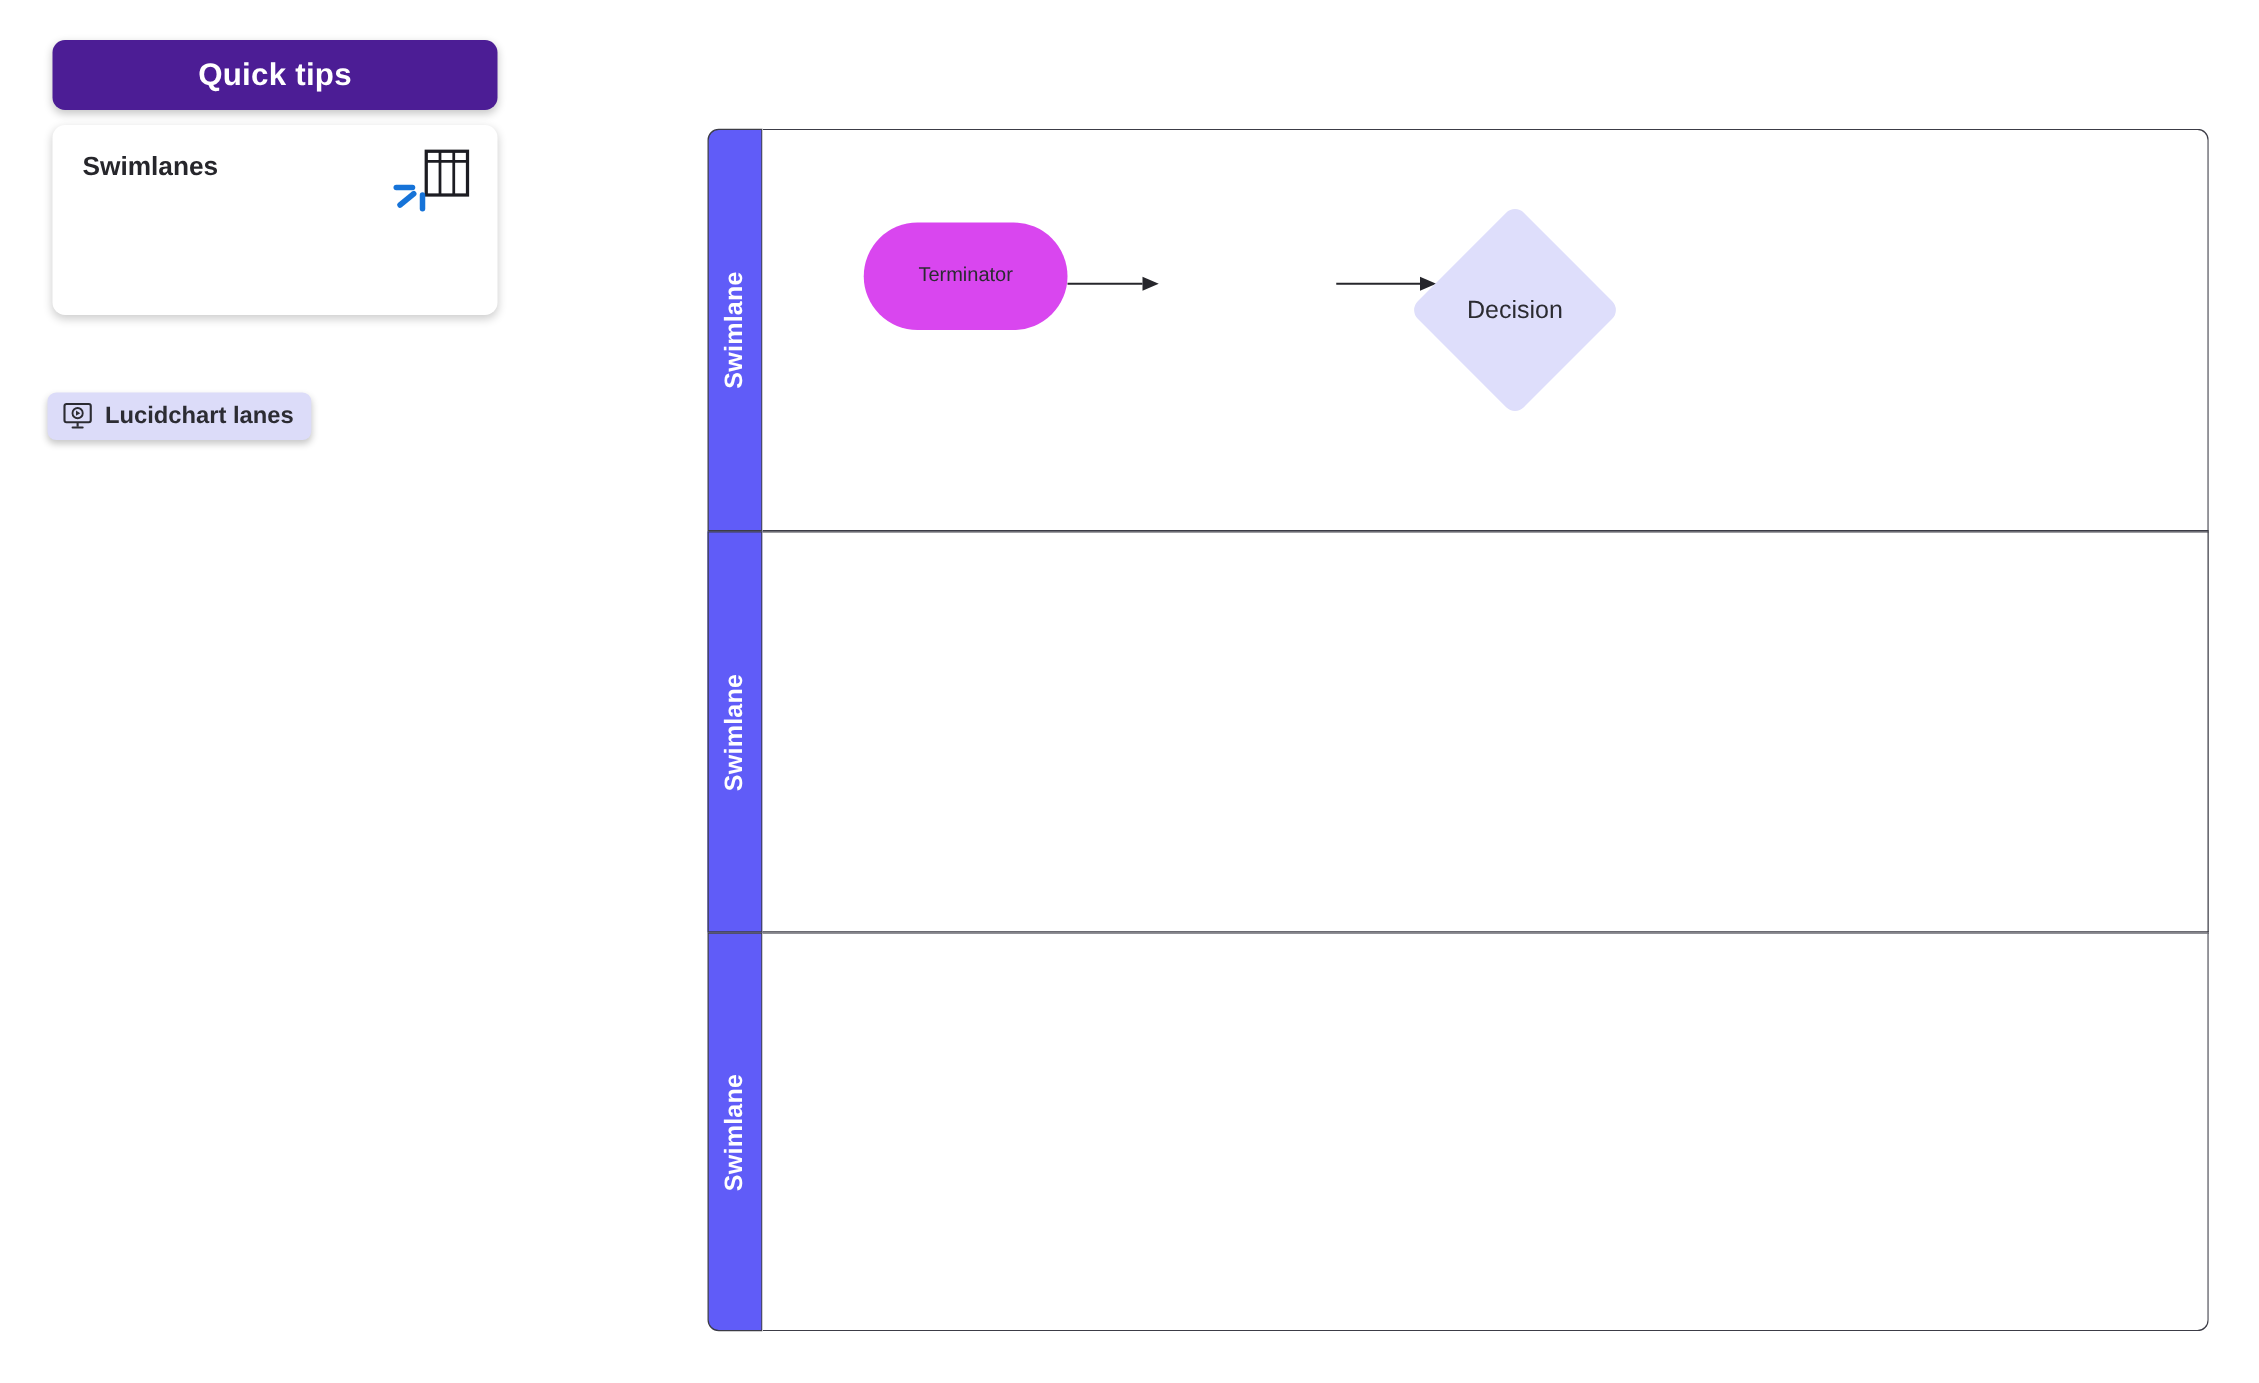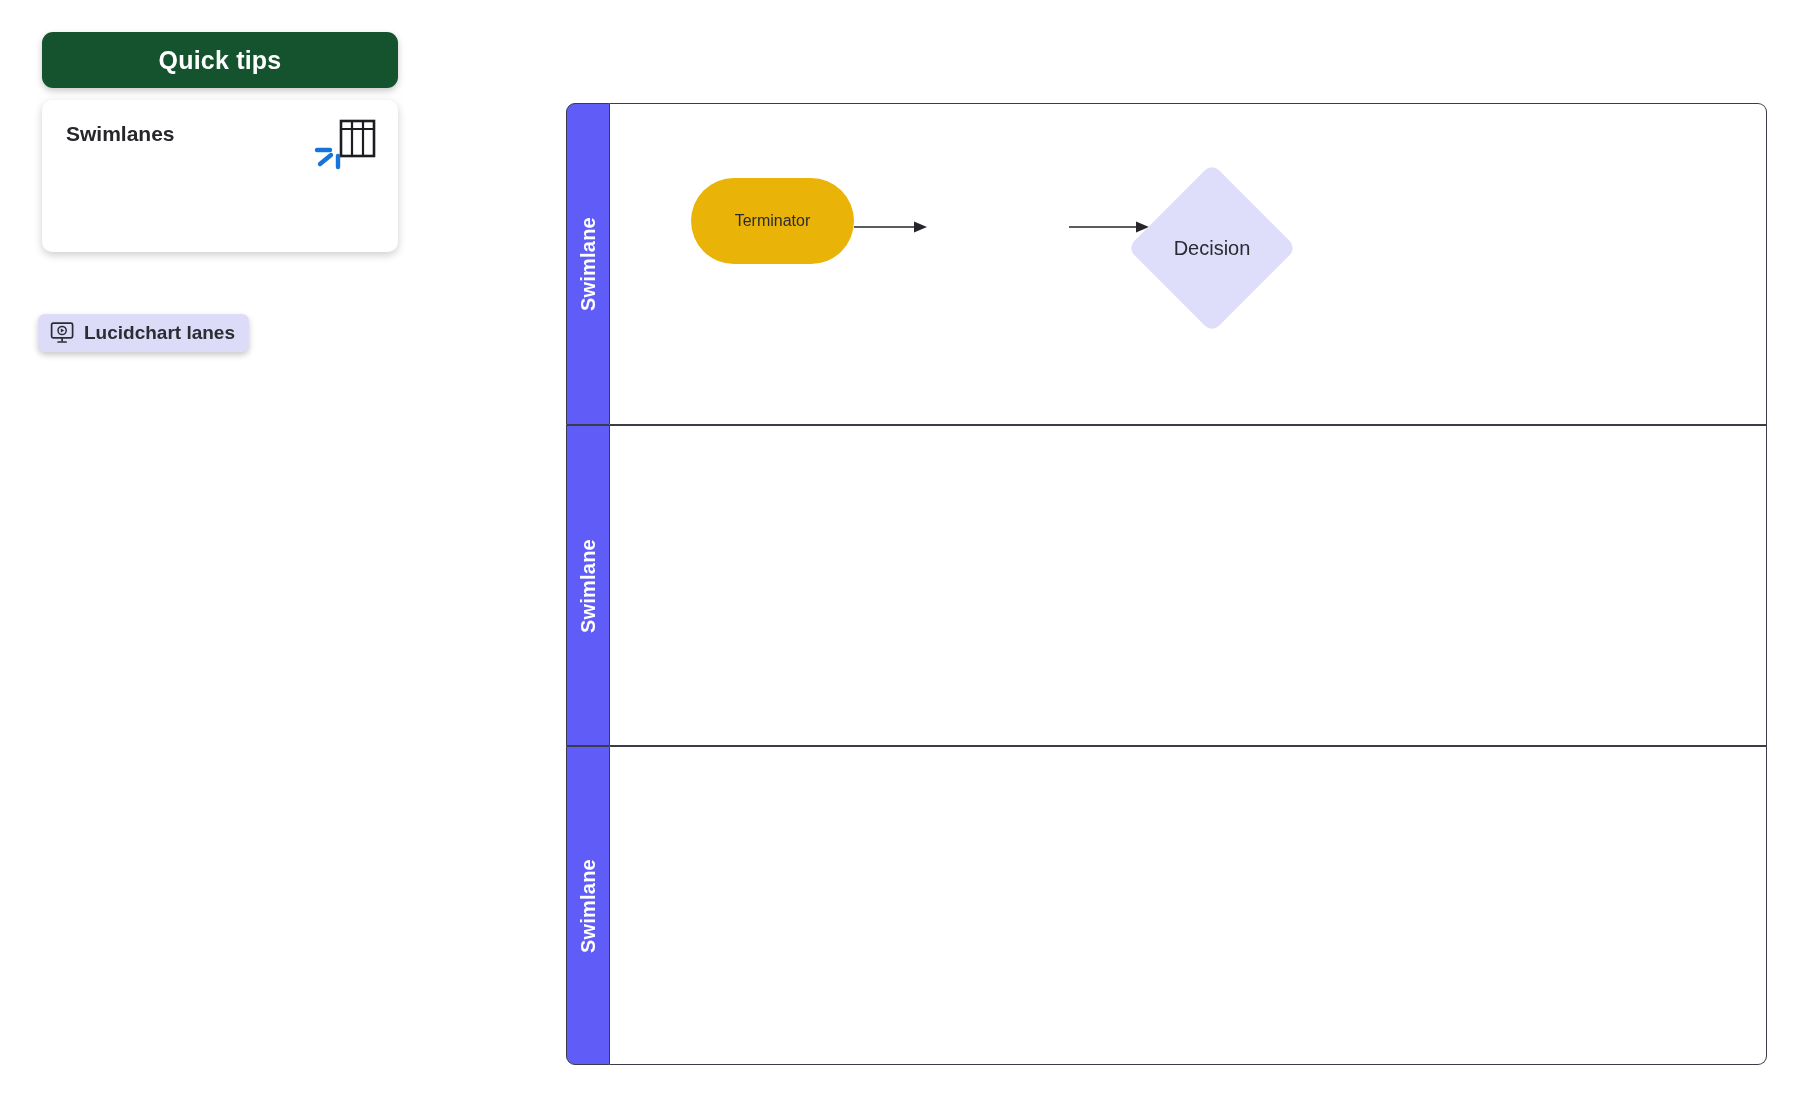--- a/index.html
+++ b/index.html
@@ -124,21 +124,21 @@
   
   .shape {
     position: absolute;
     display: flex;
     align-items: center;
     justify-content: center;
     color: #2b2b31;
     font-size: 16px;
   }
   .shape-terminator {
-    background: #eab308;
+    background: #d946ef;
     border-radius: 999px;
   }
   .shape-process {
     background: #dedefb;
     border-radius: 9px;
   }
   .shape-decision-wrap {
     position: absolute;
   }
   .shape-decision-diamond {
@@ -159,21 +159,21 @@
   }
   .connector { position: absolute; overflow: visible; }
 </style>
 </head>
 <body>
 
 <div id="root">
 
   <div class="tips-panel">
 
-    <div class="tips-header" style="background:#14532d;border-radius:11px;">
+    <div class="tips-header" style="background:#4c1d95;">
       <span>Quick tips</span>
     </div>
 
     <div class="tips-card">
       <div class="tips-card-title">Swimlanes</div>
 
       <div class="card-icon">
         <svg width="66" height="56" viewBox="0 0 66 56" xmlns="http://www.w3.org/2000/svg">
 
           <rect x="30" y="2" width="33" height="35" fill="#ffffff" stroke="#1c1c22" stroke-width="2.6"></rect>

